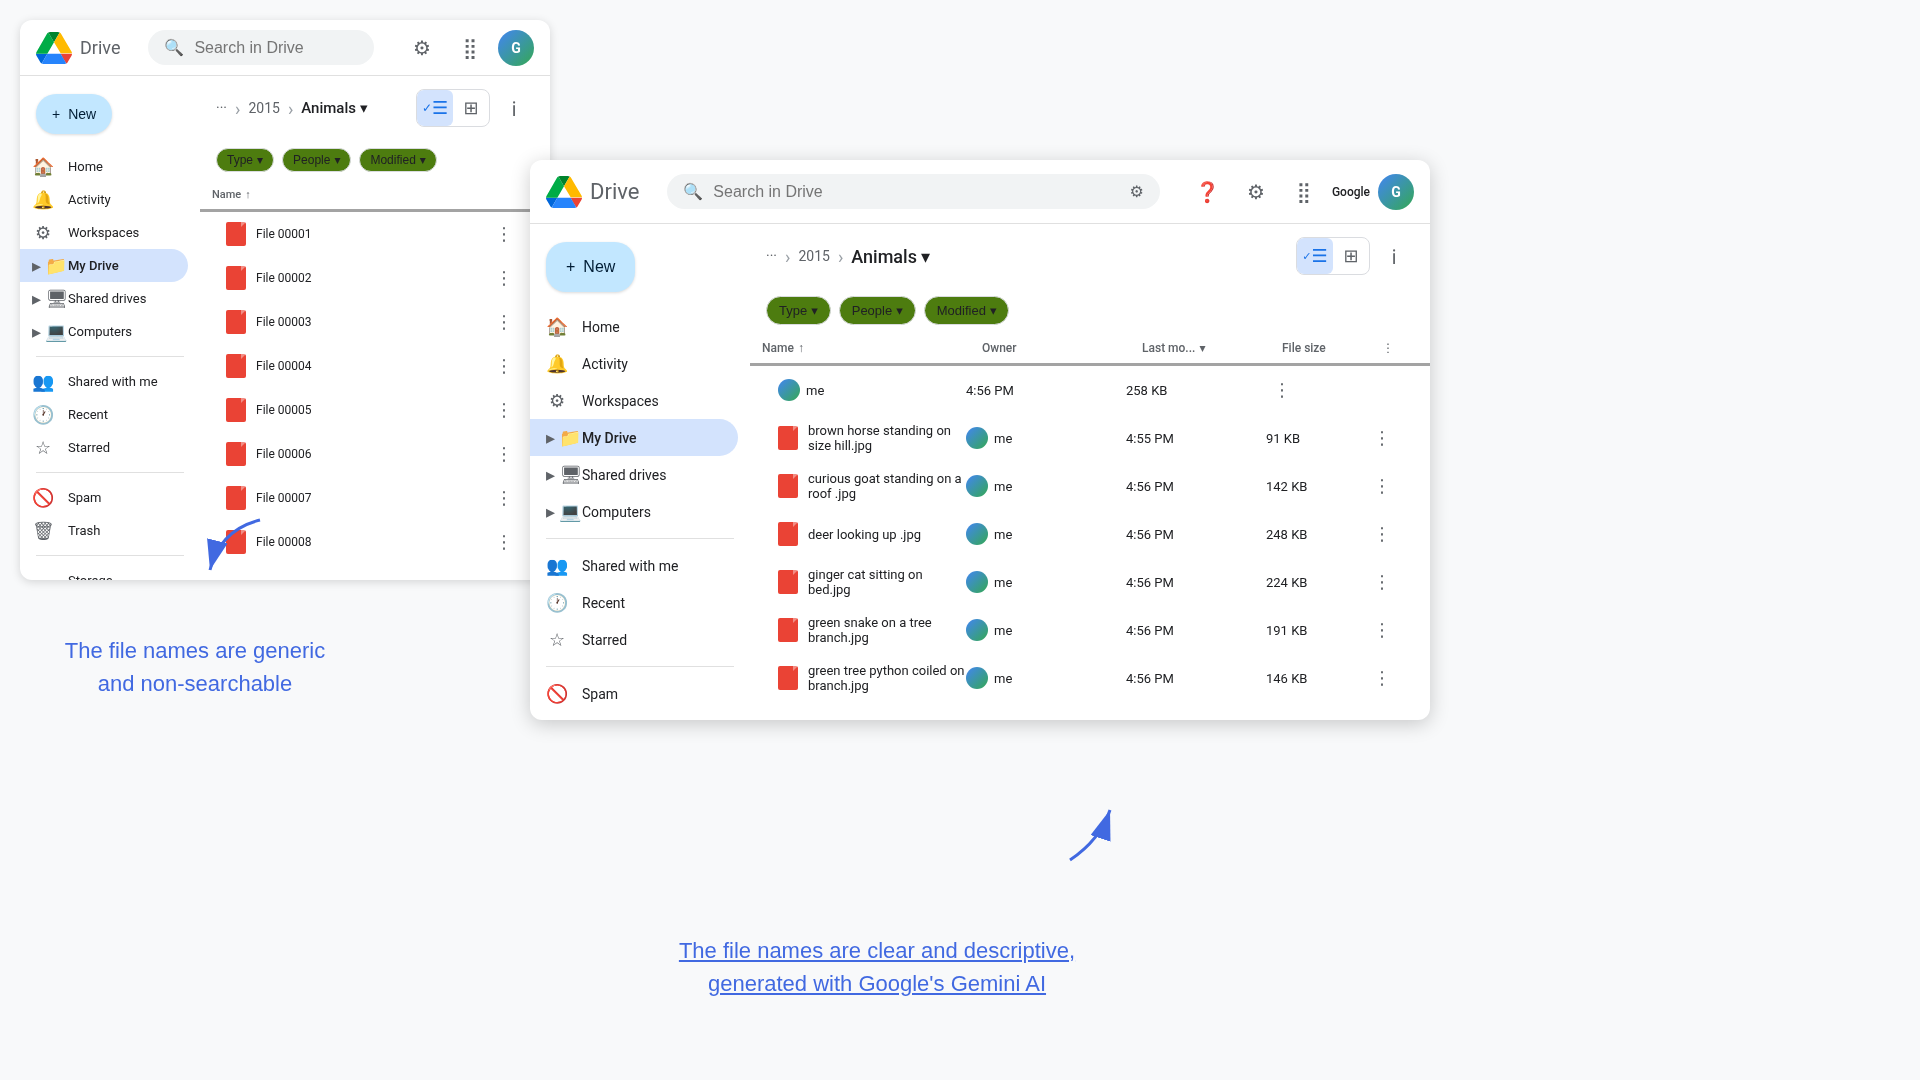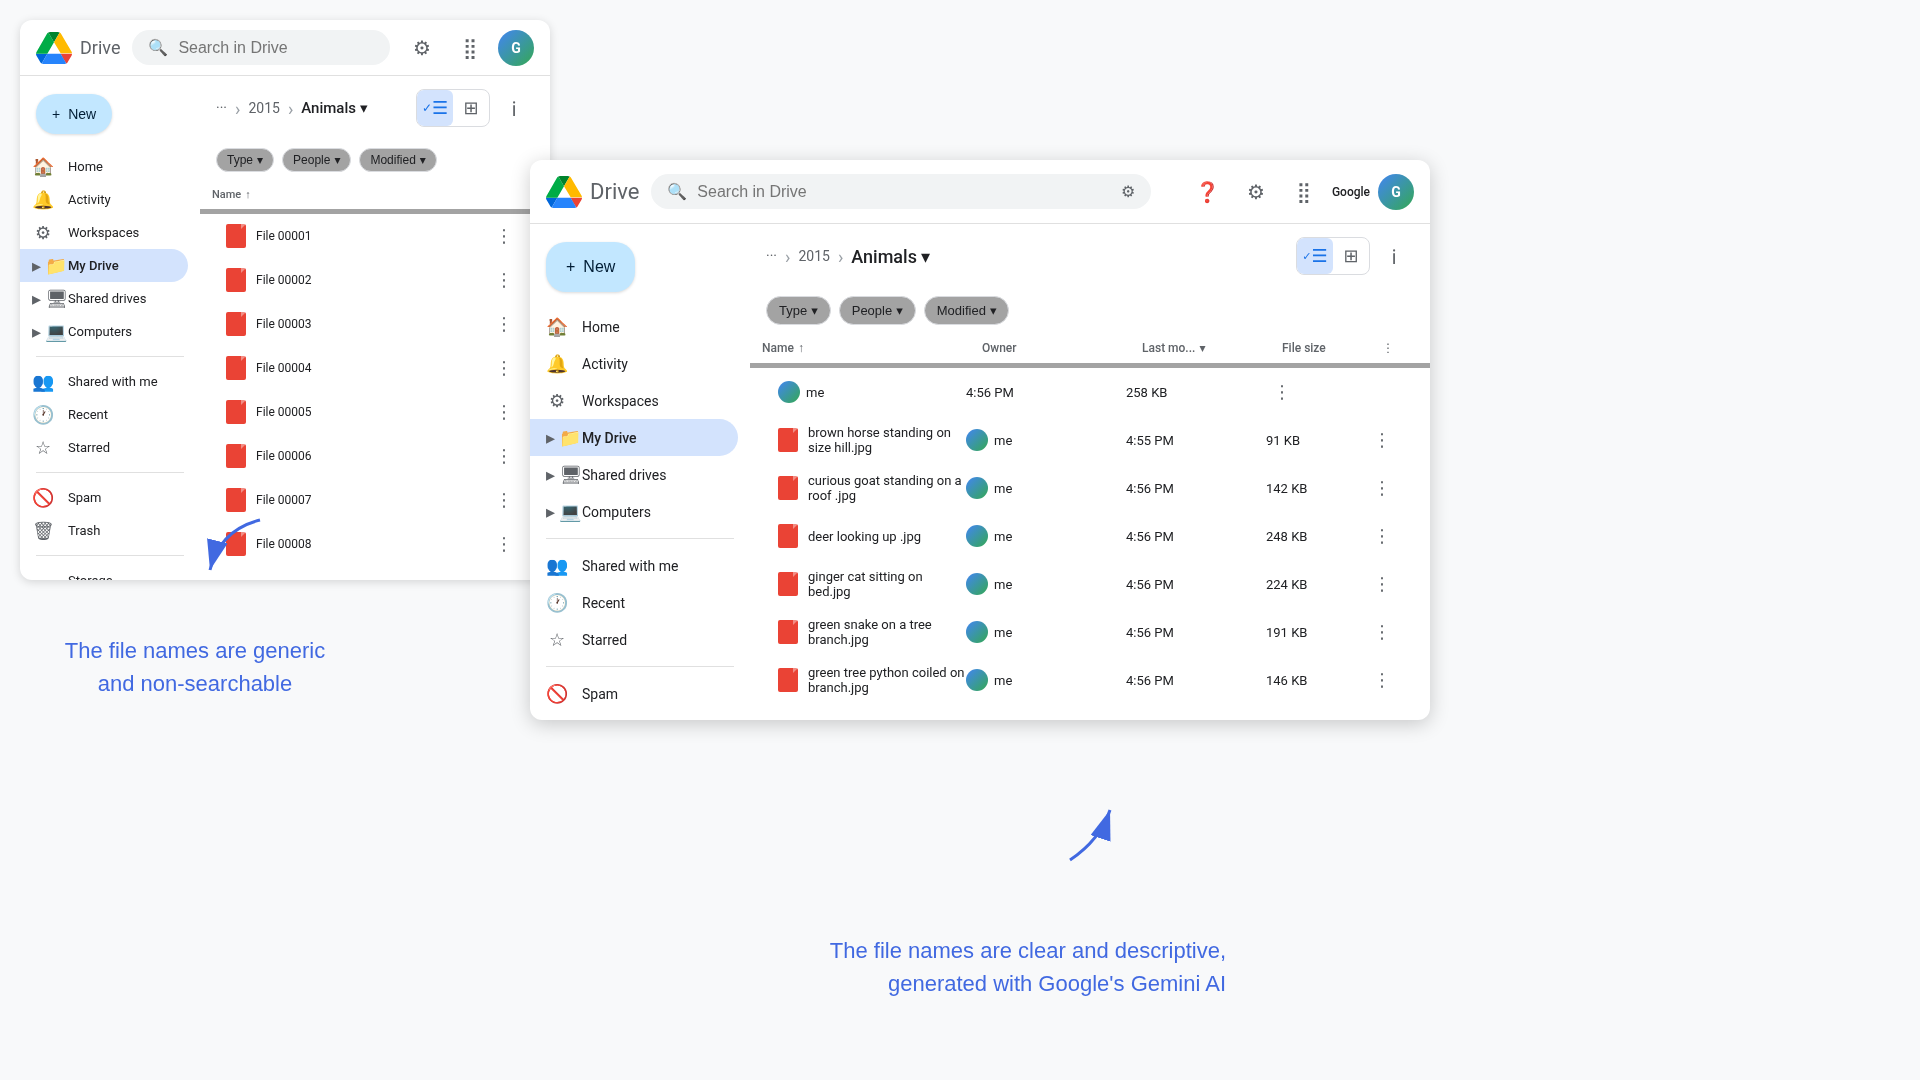--- a/index.html
+++ b/index.html
@@ -38,21 +38,21 @@
       overflow: hidden;
       z-index: 10;
     }
 
     
     .header {
       display: flex;
       align-items: center;
       padding: 10px 16px;
       border-bottom: 1px solid #e0e0e0;
-      gap: 12px;
+      gap: 28px;
       height: 64px;
     }
 
     .logo-area {
       display: flex;
       align-items: center;
       gap: 8px;
       min-width: 80px;
     }
 
@@ -250,40 +250,40 @@
       padding: 8px 16px;
     }
 
     .filter-chip {
       display: flex;
       align-items: center;
       gap: 4px;
       padding: 6px 12px;
       border-radius: 20px;
       border: 1px solid #dadce0;
-      background: #a3a3a3;
+      background: #4d7c0f;
       cursor: pointer;
       font-size: 13px;
       color: #202124;
     }
 
     
     .file-table {
       flex: 1;
       overflow-y: auto;
       padding: 0 16px;
     }
 
     .table-header {
       display: grid;
       grid-template-columns: 1fr 160px 140px 100px 36px;
       padding: 8px 12px;
       font-size: 12px;
       color: #5f6368;
-      border-bottom: 5px solid #a3a3a3;
+      border-bottom: 3px solid #a3a3a3;
       align-items: center;
       font-weight: 500;
     }
 
     .table-header .col-name {
       display: flex;
       align-items: center;
       gap: 4px;
       cursor: pointer;
     }
@@ -372,23 +372,24 @@
 
     .annotation-left {
       bottom: 380px;
       left: 20px;
       width: 350px;
       text-align: center;
     }
 
     .annotation-right {
       bottom: 80px;
-      left: 576px;
+      left: 552px;
       width: 650px;
-      text-align: right;
+      text-align: center;
+      text-decoration: underline;
     }
 
     .arrow-left {
       position: absolute;
       bottom: 490px;
       left: 200px;
       width: 80px;
       height: 80px;
     }
 

